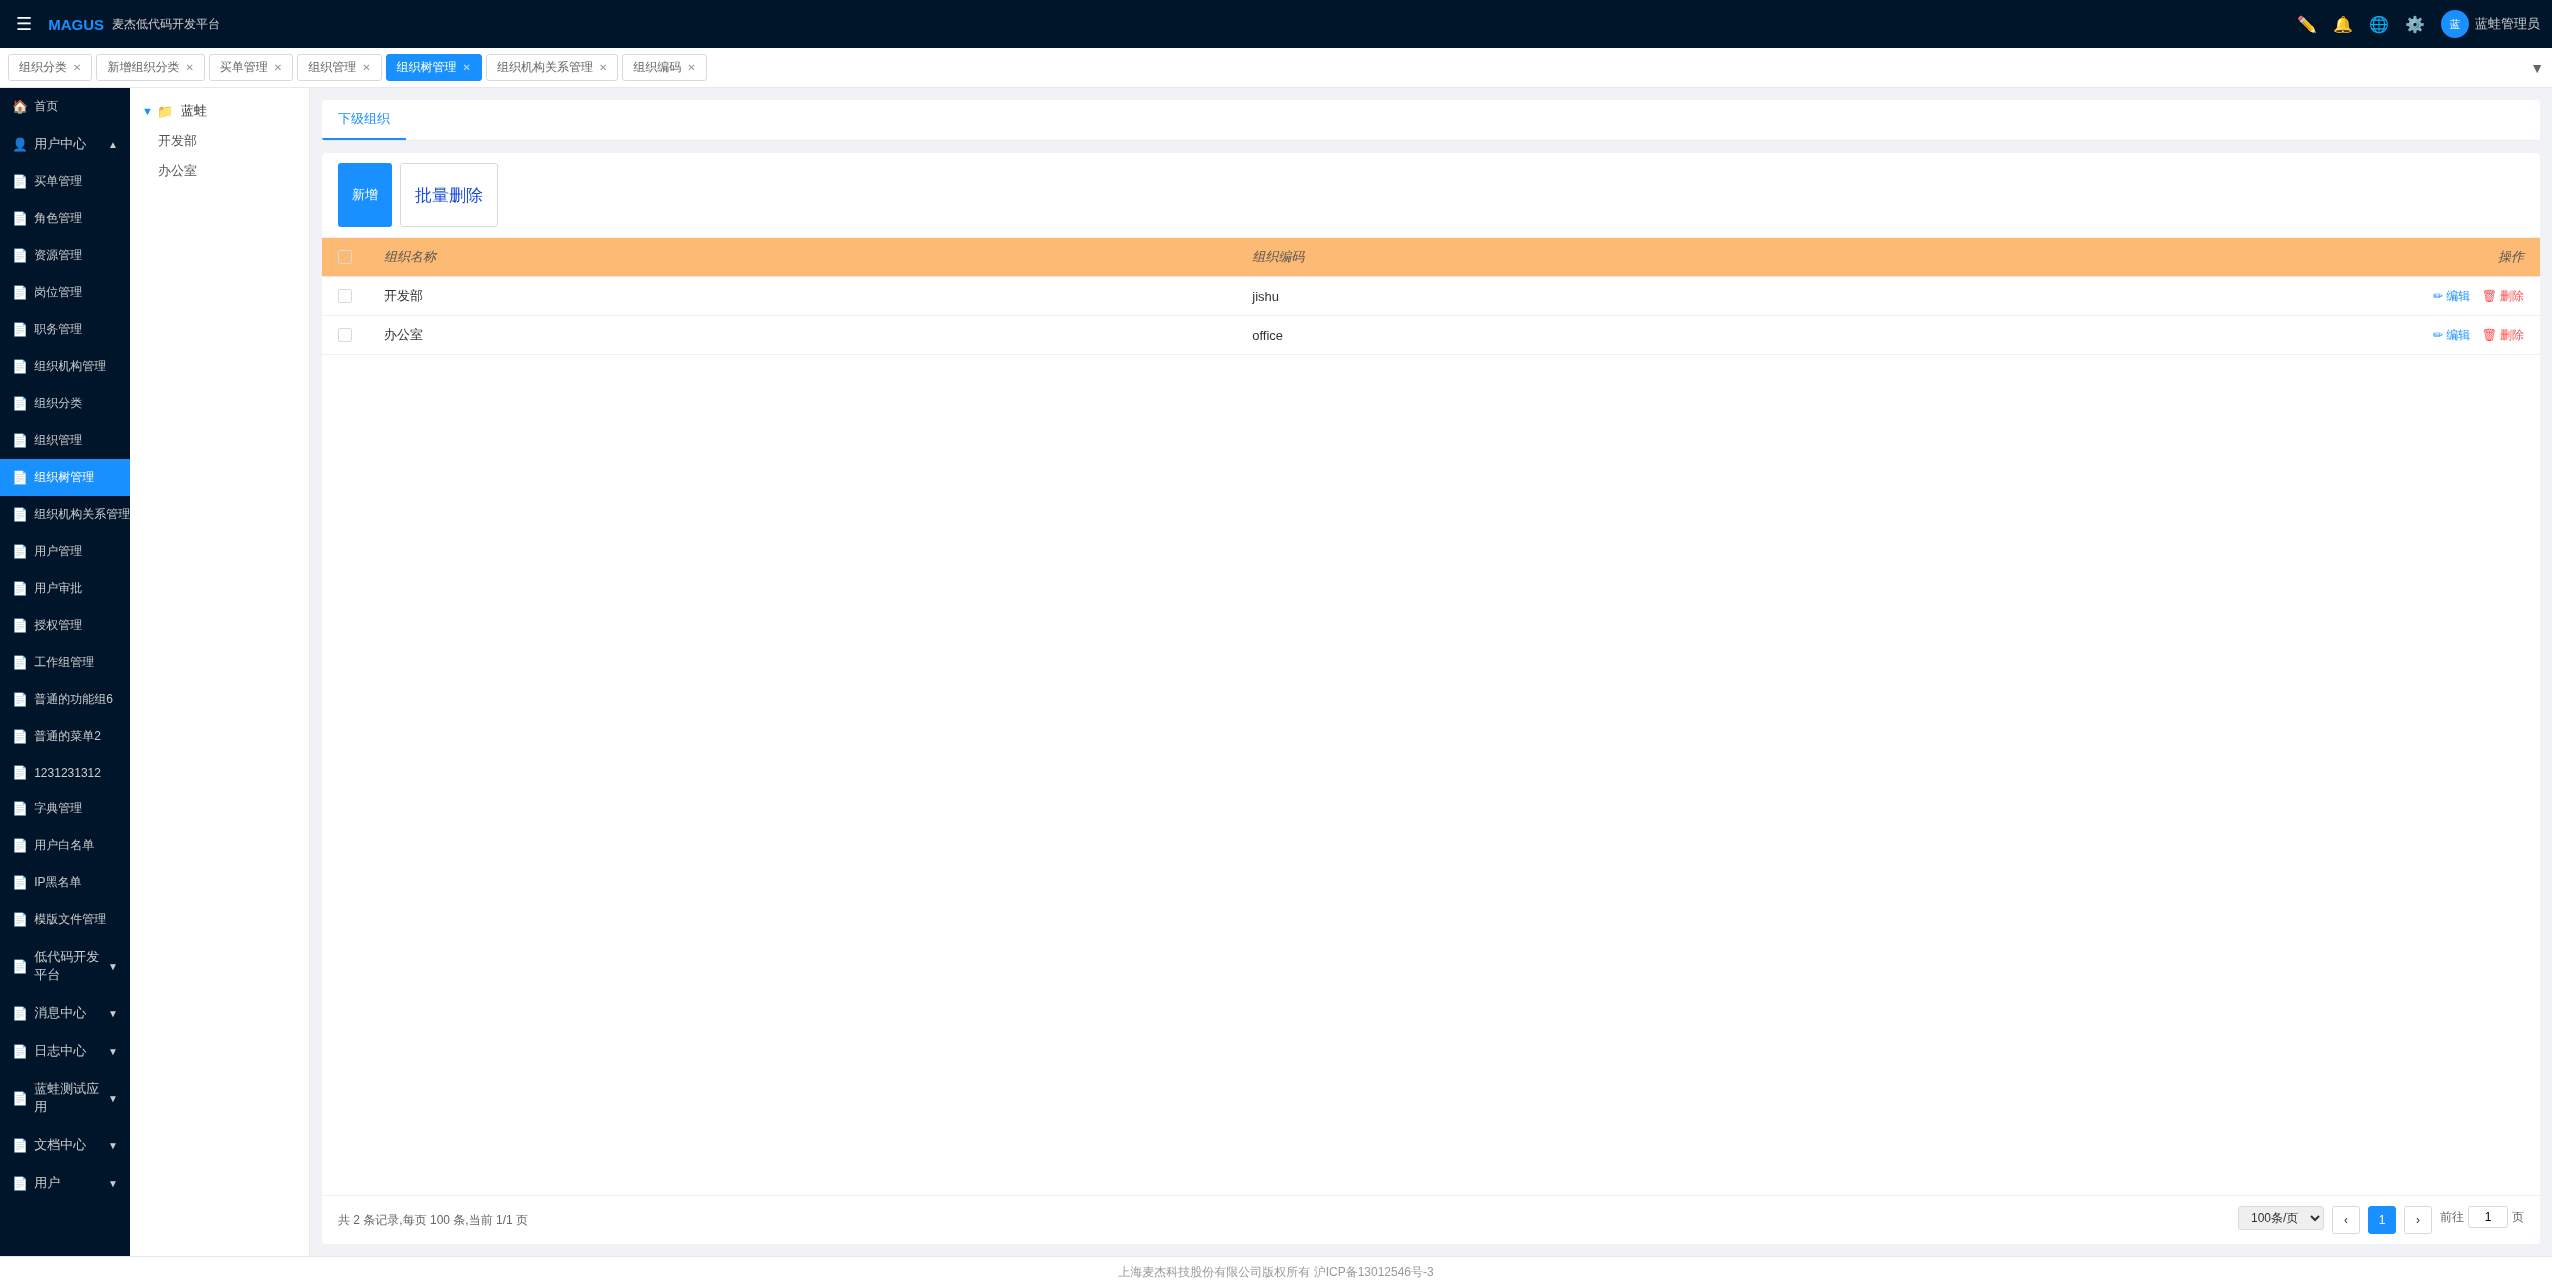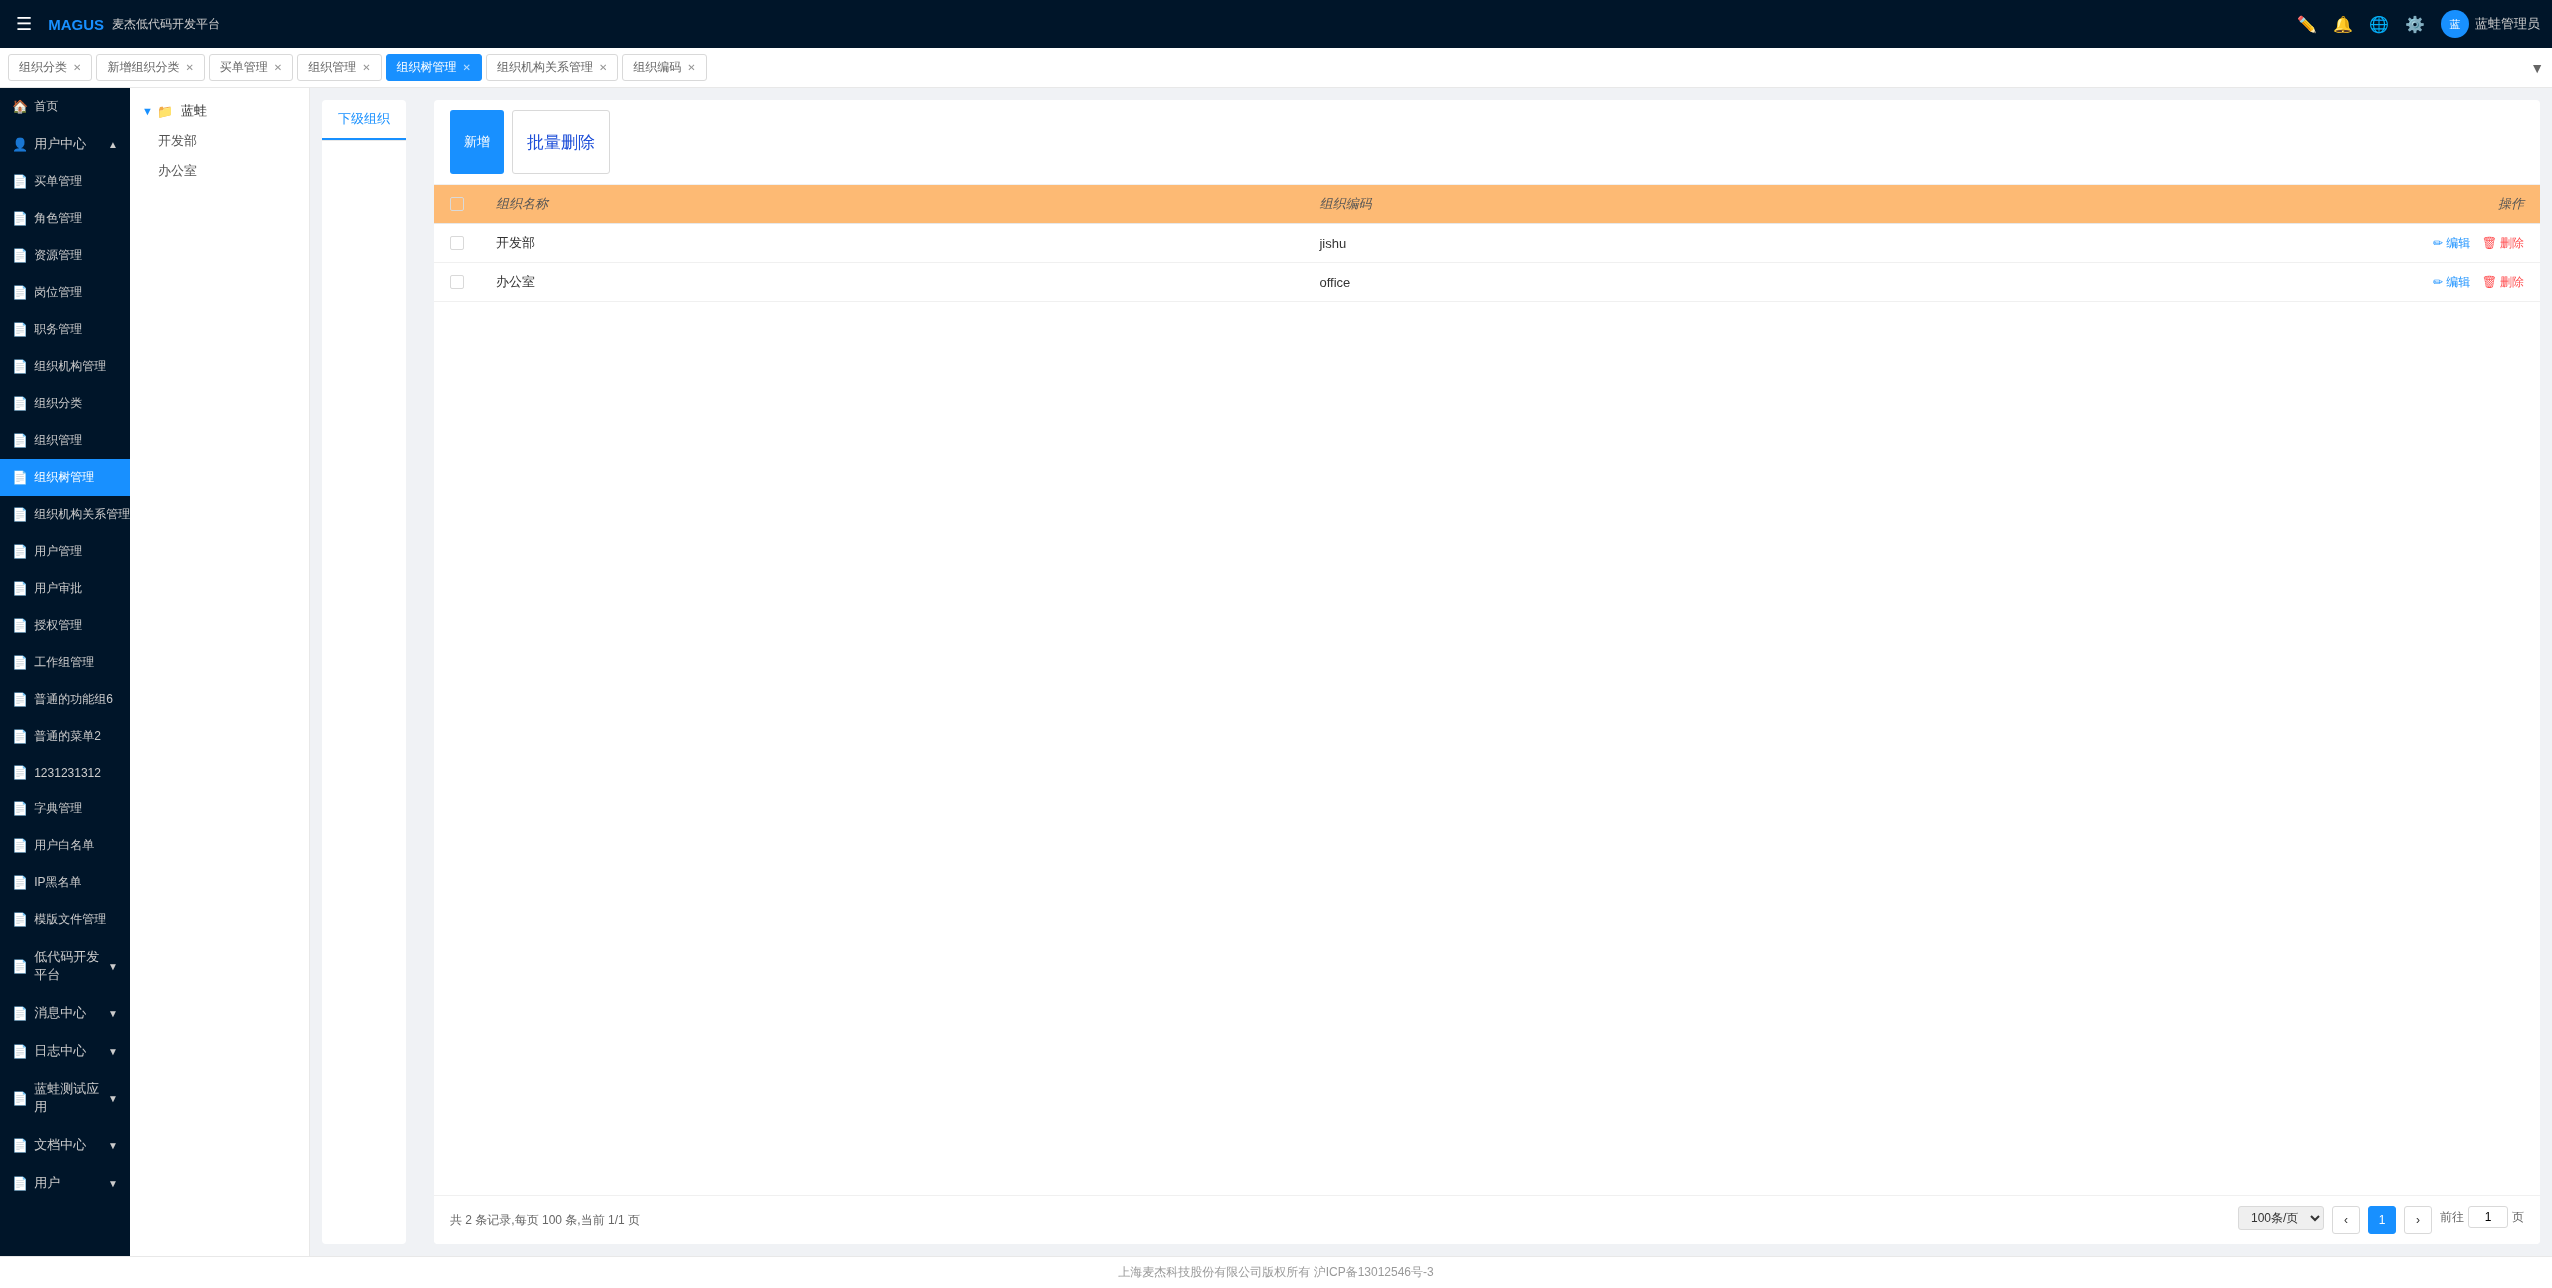--- a/index.html
+++ b/index.html
@@ -40,21 +40,21 @@
     
     .content { flex: 1; display: flex; overflow: hidden; }
 
     
     .tree-panel { width: 180px; background: #fff; border-right: 1px solid #e8e8e8; flex-shrink: 0; padding: 8px 0; overflow-y: auto; }
     .tree-root { display: flex; align-items: center; gap: 4px; padding: 6px 12px; cursor: pointer; color: #333; font-size: 13px; }
     .tree-root .expand-icon { color: #1890ff; font-size: 11px; }
     .tree-child { display: flex; align-items: center; gap: 4px; padding: 6px 12px 6px 28px; cursor: pointer; color: #555; font-size: 13px; }
 
     
-    .right-panel { flex: 1; display: flex; flex-direction: row; overflow: hidden; background: #f0f2f5; padding: 12px; gap: 28px; }
+    .right-panel { flex: 1; display: flex; flex-direction: column; overflow: hidden; background: #f0f2f5; padding: 12px; gap: 12px; }
 
     
     .section-card { background: #fff; border-radius: 4px; overflow: hidden; }
     .section-tabs { display: flex; border-bottom: 1px solid #e8e8e8; }
     .section-tab { padding: 10px 16px; font-size: 13px; cursor: pointer; color: #666; border-bottom: 2px solid transparent; }
     .section-tab.active { color: #1890ff; border-bottom-color: #1890ff; }
 
     
     .table-section { background: #fff; border-radius: 4px; flex: 1; display: flex; flex-direction: column; overflow: hidden; }
     .table-toolbar { padding: 10px 16px; display: flex; gap: 8px; border-bottom: 1px solid #f0f0f0; }

